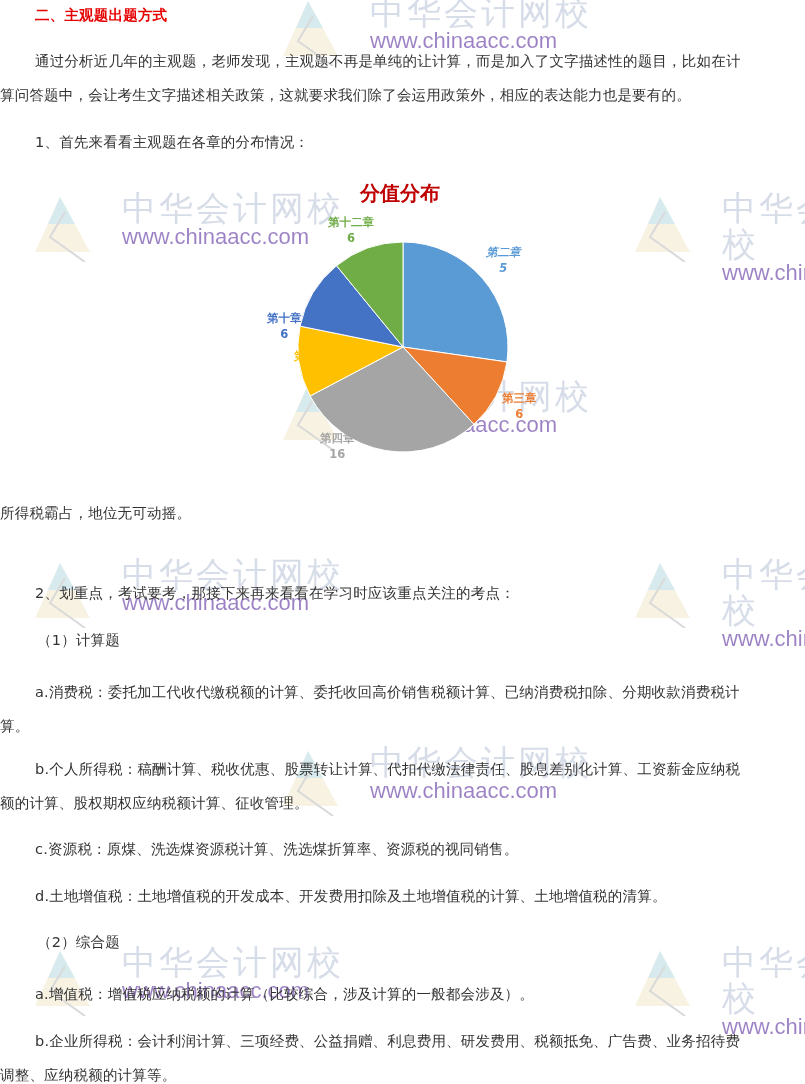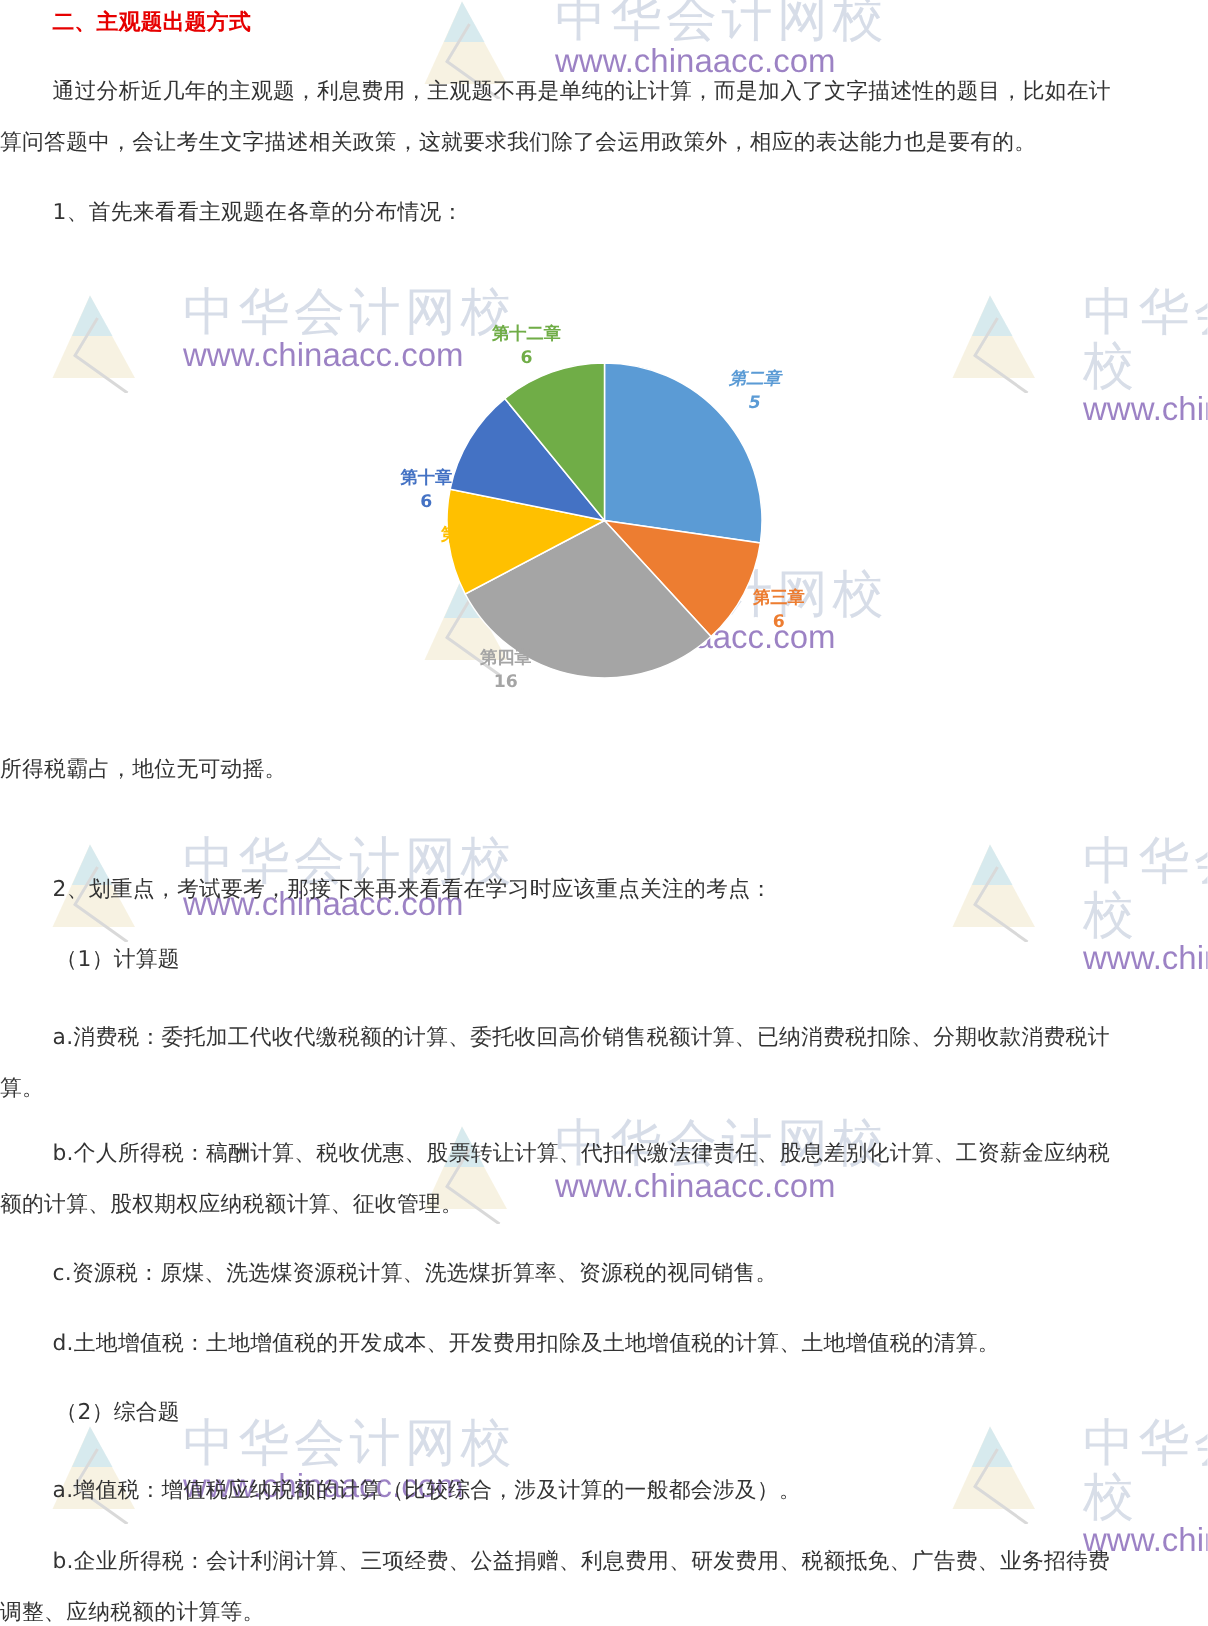--- a/index.html
+++ b/index.html
@@ -98,27 +98,28 @@
       <polygon points="30,5 45,32 18,32" fill="#9fd3ea" opacity="0.7"></polygon>
       <polyline points="35,20 20,45 55,70" fill="none" stroke="#bbb" stroke-width="2"></polyline>
     </svg>
   <div class="cn">中华会计网校</div>
   <div class="url">www.chinaacc.com</div>
 </div>
 
 <div class="p indent heading" style="top:-2px;">二、主观题出题方式</div>
 
 <div class="p" style="top:44px;">
-  <span class="line indent">通过分析近几年的主观题，利息费用，主观题不再是单纯的让计算，而是加入了文字描述性的题目，比如在计</span>
+  <span class="line indent">通过分析近几年的主观题，老师发现，主观题不再是单纯的让计算，而是加入了文字描述性的题目，比如在计</span>
   <span class="line">算问答题中，会让考生文字描述相关政策，这就要求我们除了会运用政策外，相应的表达能力也是要有的。</span>
 </div>
 
 <div class="p indent" style="top:125px;">1、首先来看看主观题在各章的分布情况：</div>
 
 <div class="chart">
+  <div class="chart-title">分值分布</div>
   <svg id="pie" width="340" height="300" style="position:absolute;left:0;top:0;">
       <path d="M173,177 L173,72 A105,105 0 0 1 276.93125139749793,191.94305801869493 Z" fill="#5b9bd5" stroke="#ffffff" stroke-width="1"></path>
       <path d="M173,177 L276.93125139749793,191.94305801869493 A105,105 0 0 1 243.99836452877204,254.3578194770225 Z" fill="#ed7d31" stroke="#ffffff" stroke-width="1"></path>
       <path d="M173,177 L243.99836452877204,254.3578194770225 A105,105 0 0 1 80.1345422452295,226.00006893869576 Z" fill="#a5a5a5" stroke="#ffffff" stroke-width="1"></path>
       <path d="M173,177 L80.1345422452295,226.00006893869576 A105,105 0 0 1 70.09133108529869,156.14800100219676 Z" fill="#ffc000" stroke="#ffffff" stroke-width="1"></path>
       <path d="M173,177 L70.09133108529869,156.14800100219676 A105,105 0 0 1 106.53369235006858,95.71513088289637 Z" fill="#4472c4" stroke="#ffffff" stroke-width="1"></path>
       <path d="M173,177 L106.53369235006858,95.71513088289637 A105,105 0 0 1 172.99999999999997,72 Z" fill="#70ad47" stroke="#ffffff" stroke-width="1"></path>
     </svg>
   <div class="lbl" style="left:256px; top:74px; color:#5b9bd5;font-style:italic;">
     <div>第二章</div>

